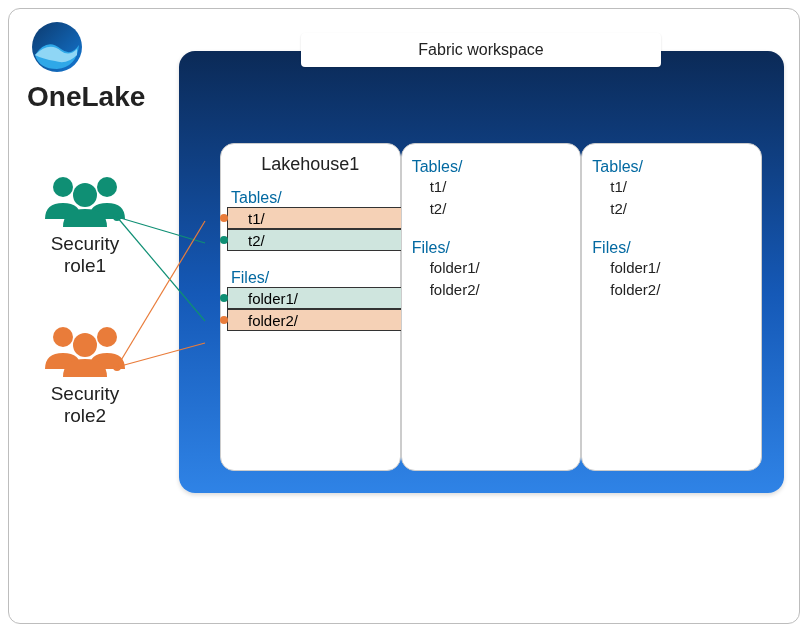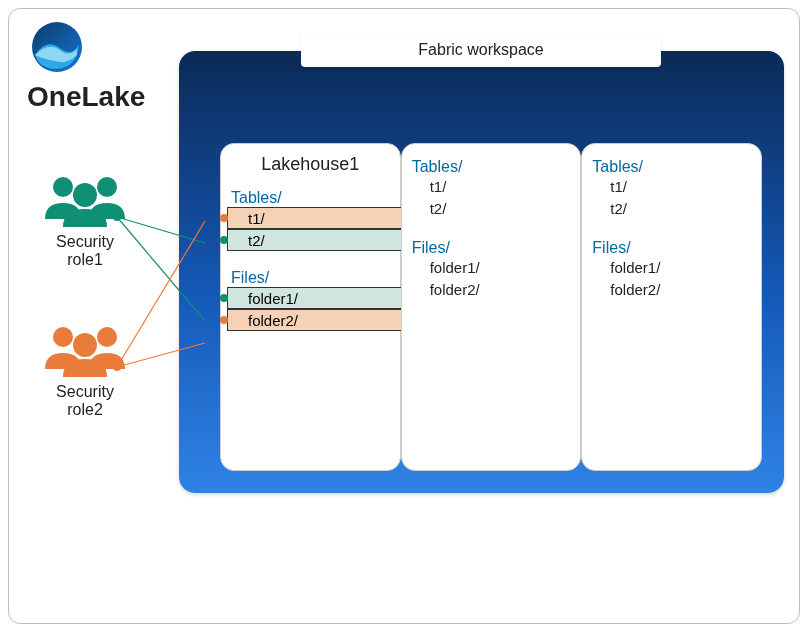--- a/index.html
+++ b/index.html
@@ -31,21 +31,21 @@
     color: #222;
     margin-top: 2px;
   }
   
   .role-block {
     position: absolute;
     width: 140px;
     text-align: center;
   }
   .role-label {
-    font-size: 16px;
+    font-size: 19px;
     color: #222;
     line-height: 1.15;
   }
   .role1 { left: 6px; top: 160px; }
   .role2 { left: 6px; top: 310px; }
 
   
   .workspace {
     position: absolute;
     left: 170px; top: 42px;

